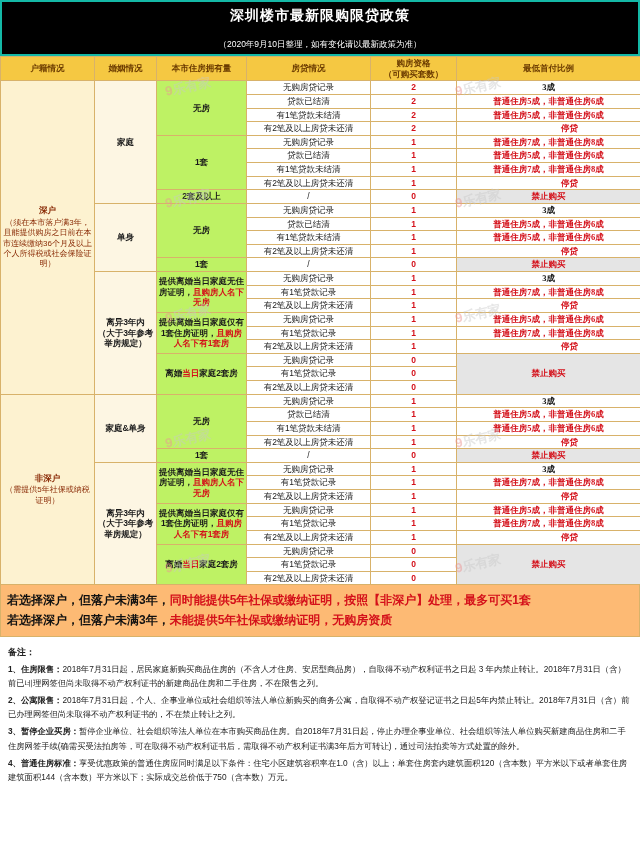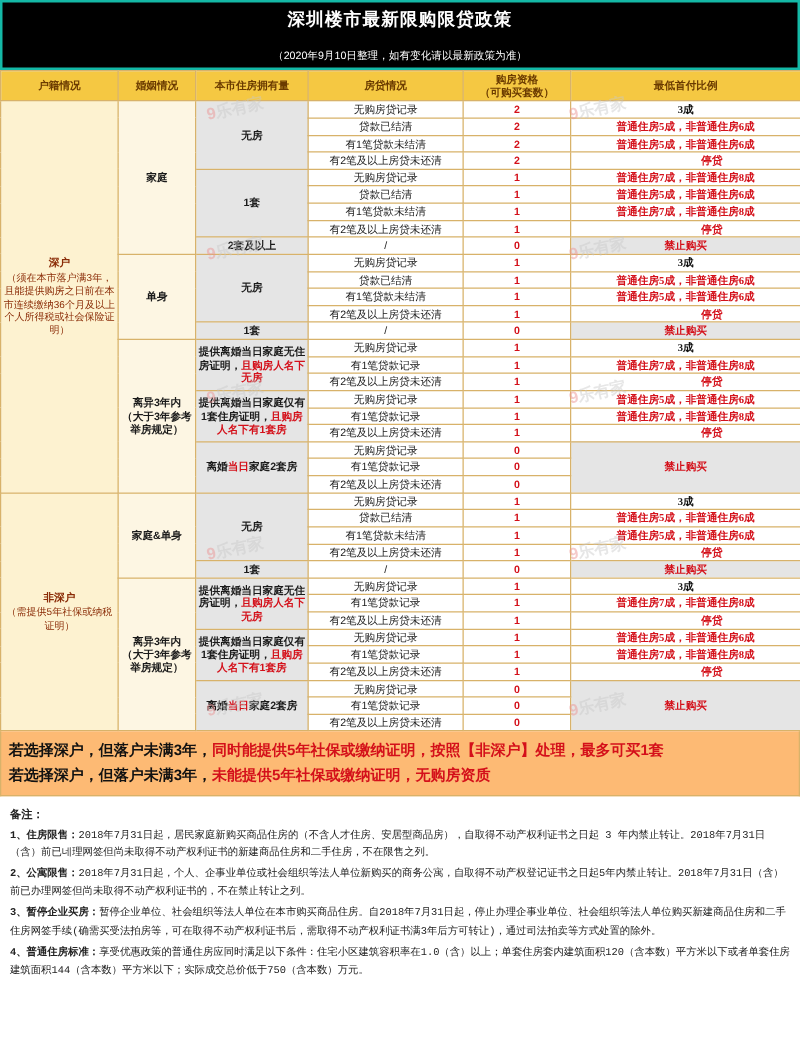--- a/index.html
+++ b/index.html
@@ -45,21 +45,21 @@
   thead th small { font-weight:bold; font-size:8.5px; display:block; }
 
   td.grp {
     background: #fdf2d0;
     font-weight: bold;
     font-size: 9.5px;
     color:#8a2b06;
   }
   td.grp .sub { display:block; font-weight: normal; font-size:8px; color:#8a2b06; margin-top:2px; line-height:1.3;}
   td.marital { background:#fdf6e3; font-weight:bold; font-size:9.5px; }
-  td.house { background:#e5e5e5; font-weight:bold; font-size:9px; }
+  td.house { background:#bef264; font-weight:bold; font-size:9px; }
   td.house .red { color:#d4101a; }
   td.loan { background:#fff; font-size:8.5px; }
   td.qual { background:#fff; font-weight:bold; color:#d4101a; font-size:9.5px; }
   td.down { background:#fff; font-size:8.5px;font-family:Liberation Serif, serif; }
   td.down .r { color:#d4101a; font-weight:bold; }
   td.down .b { color:#111; font-weight:bold; }
   td.down .stop { color:#d4101a; font-weight:bold;margin-left:42px; }
   td.ban { background:#e5e5e5; color:#d4101a; font-weight:bold; font-size:10px; }
 
   
@@ -70,21 +70,21 @@
     padding: 6px 6px;
     text-align:left;
     line-height:1.6;
     font-size: 12px;
     font-weight: bold;
   }
   .note-bar .blk { color:#111; }
   .note-bar .red { color:#d4101a; }
 
   
-  .footnotes { padding: 8px 8px 12px; font-size: 8.3px; line-height:1.7; color:#222;font-family:Liberation Mono, monospace; }
+  .footnotes { padding: 8px 8px 12px; font-size: 8.3px; line-height:1.7; color:#222; }
   .footnotes .head { font-weight:bold; font-size:9px; margin-bottom:2px; }
   .footnotes p { margin:0 0 3px; }
   .footnotes .fn-title { font-weight:bold;text-align:right; }
 
   
   .wm {
     position:absolute;
     color: rgba(200,200,200,0.45);
     font-size: 13px;
     font-weight:bold;

